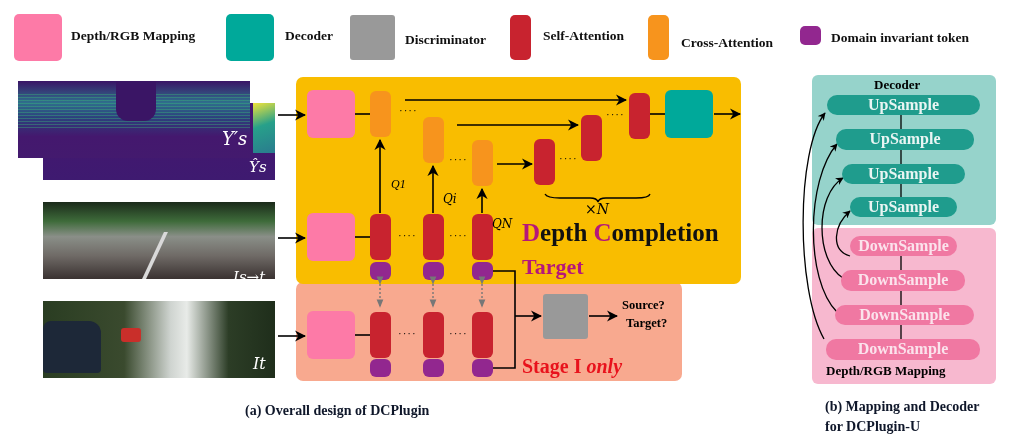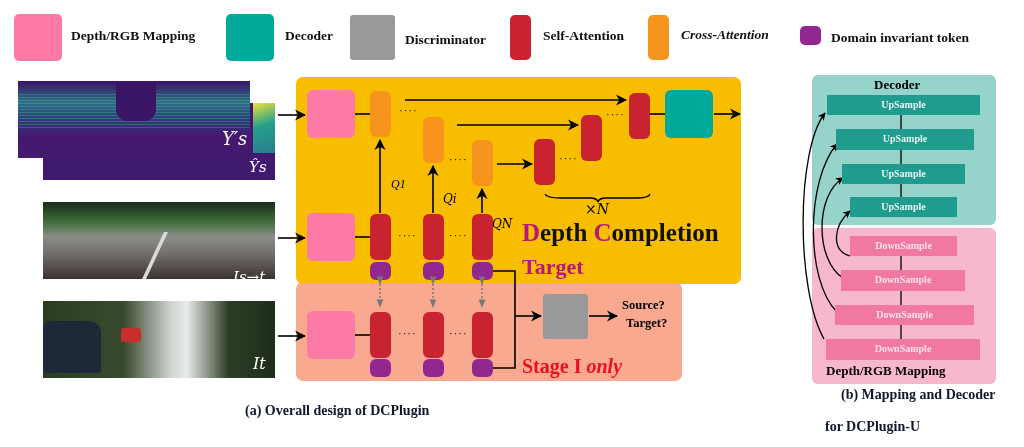--- a/index.html
+++ b/index.html
@@ -9,38 +9,38 @@
   .leg-txt{position:absolute;font-weight:bold;font-size:13.5px;color:#111;white-space:nowrap;}
   .img{position:absolute;overflow:hidden;}
   .lbl-math{position:absolute;font-family:"DejaVu Serif",serif;font-style:italic;color:#fff;font-size:17px;}
   .block{position:absolute;border-radius:6px;}
   .pink{background:#fd7aa7;}
   .teal{background:#00a99a;}
   .gray{background:#999999;}
   .red{background:#c8232f;}
   .orange{background:#f7941d;}
   .purple{background:#92278f;}
-  .rbox{position:absolute;border-radius:0;color:#e9f5f3;font-weight:bold;font-size:10px;text-align:center;line-height:19px;}
+  .rbox{position:absolute;border-radius:10px;color:#e9f5f3;font-weight:bold;font-size:16px;text-align:center;line-height:19px;}
   .caption{position:absolute;font-weight:bold;font-size:14px;color:#0f172a;text-align:left;white-space:nowrap;}
   svg{position:absolute;left:0;top:0;}
 </style>
 </head>
 <body>
 
 <div>
   <div class="leg-sw" style="left:14px;top:14px;width:48px;height:47px;background:#fd7aa7;"></div>
   <div class="leg-txt" style="left:71px;top:28px;">Depth/RGB Mapping</div>
   <div class="leg-sw" style="left:226px;top:14px;width:48px;height:47px;background:#00a99a;"></div>
   <div class="leg-txt" style="left:285px;top:28px;">Decoder</div>
   <div class="leg-sw" style="left:350px;top:15px;width:45px;height:45px;background:#999999;border-radius:3px;"></div>
   <div class="leg-txt" style="left:405px;top:32px;">Discriminator</div>
   <div class="leg-sw" style="left:510px;top:15px;width:21px;height:45px;background:#c8232f;"></div>
   <div class="leg-txt" style="left:543px;top:28px;">Self-Attention</div>
   <div class="leg-sw" style="left:648px;top:15px;width:21px;height:45px;background:#f7941d;"></div>
-  <div class="leg-txt" style="left:681px;top:27px;font-style:italic;">Cross-Attention</div>
+  <div class="leg-txt" style="left:681px;top:35px;">Cross-Attention</div>
   <div class="leg-sw" style="left:800px;top:26px;width:21px;height:19px;background:#92278f;"></div>
   <div class="leg-txt" style="left:831px;top:30px;">Domain invariant token</div>
 </div>
 
 <div class="img" style="left:43px;top:103px;width:232px;height:77px;background:linear-gradient(180deg,#46166f 0%,#3e1a70 100%);">
   <div class="abs" style="right:0;top:0;width:22px;height:50px;background:linear-gradient(160deg,#f0e33a 0%,#27a08a 45%,#2a7b8e 100%);"></div>
 </div>
 <div class="lbl-math" style="left:249px;top:158px;font-size:15px;">Ŷs</div>
 
 <div class="img" style="left:18px;top:81px;width:232px;height:77px;background:linear-gradient(180deg,#3a1466 0%,#2f6e8c 28%,#2d3f7d 48%,#44186e 72%,#431a6e 100%);">
@@ -190,14 +190,14 @@
 <div class="rbox" style="left:842px;top:164px;width:123px;height:20px;background:#1f9c8d;">UpSample</div>
 <div class="rbox" style="left:850px;top:197px;width:107px;height:20px;background:#1f9c8d;">UpSample</div>
 
 <div class="rbox" style="left:850px;top:236px;width:107px;height:20px;background:#f078a2;color:#fbe3ec;">DownSample</div>
 <div class="rbox" style="left:841px;top:270px;width:124px;height:21px;background:#f078a2;color:#fbe3ec;">DownSample</div>
 <div class="rbox" style="left:835px;top:305px;width:139px;height:20px;background:#f078a2;color:#fbe3ec;">DownSample</div>
 <div class="rbox" style="left:826px;top:339px;width:154px;height:21px;background:#f078a2;color:#fbe3ec;">DownSample</div>
 
 <div class="abs" style="left:826px;top:363px;font-weight:bold;font-size:13px;white-space:nowrap;">Depth/RGB Mapping</div>
 
-<div class="caption" style="left:825px;top:387px;width:170px;margin-left:16px;">(b) Mapping and Decoder</div>
+<div class="caption" style="left:825px;top:399px;width:170px;">(b) Mapping and Decoder</div>
 <div class="caption" style="left:825px;top:419px;width:170px;">for DCPlugin-U</div>
 
 </body></html>

